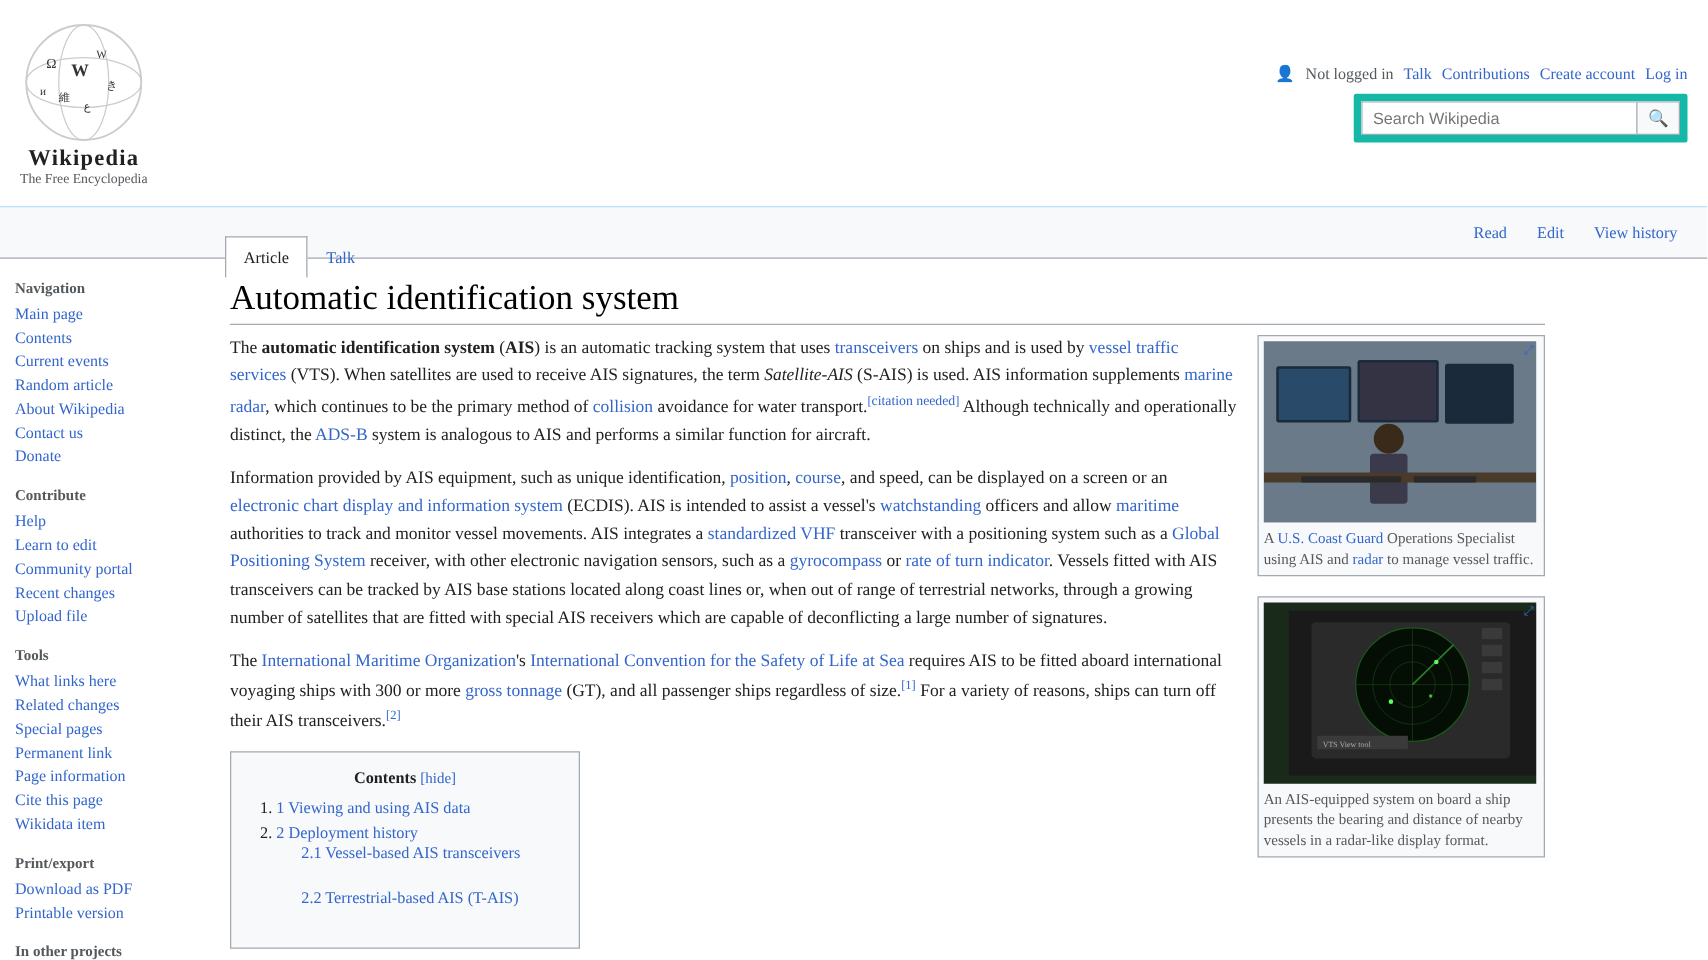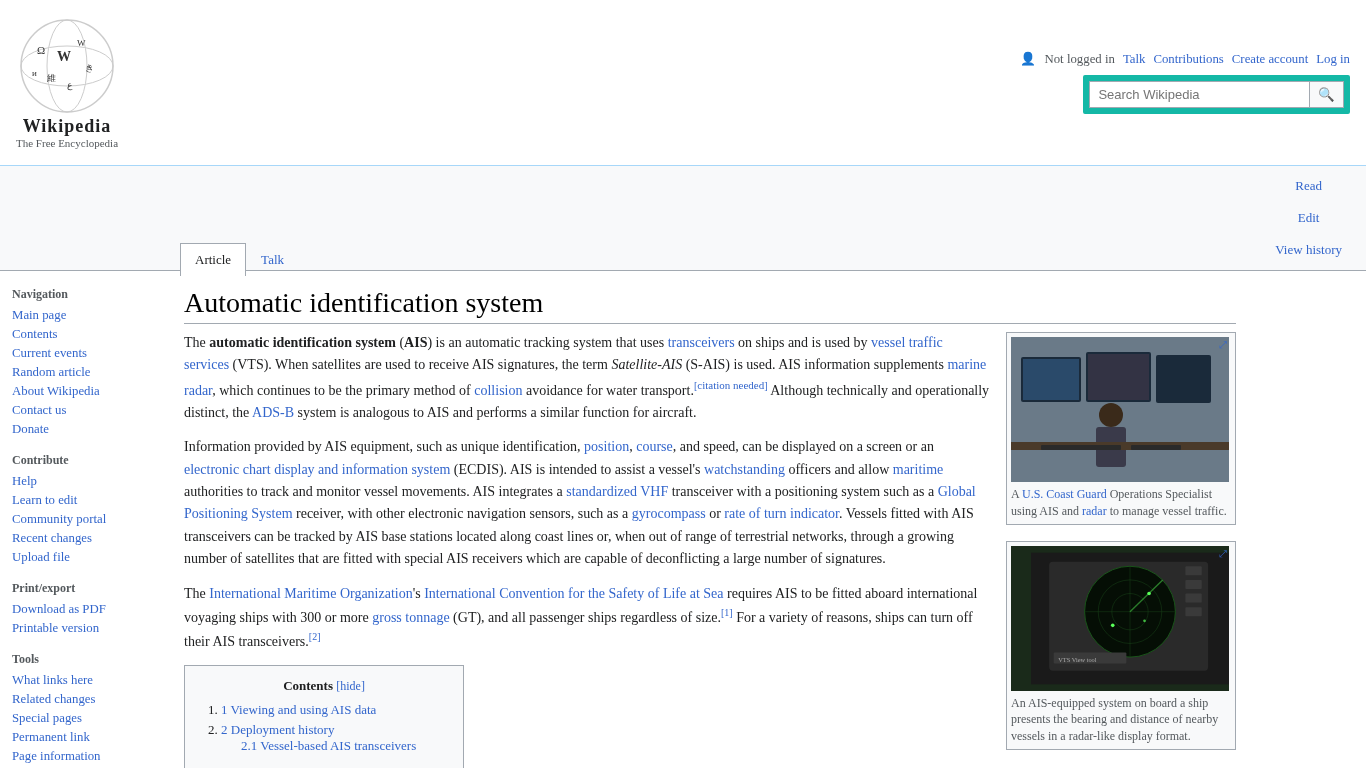--- a/index.html
+++ b/index.html
@@ -9,23 +9,23 @@
     
     #header { display: flex; align-items: center; justify-content: space-between; padding: 8px 16px; border-bottom: 1px solid #a7d7f9; background: #fff; }
     #header-user { display: flex; align-items: center; gap: 8px; font-size: 12.8px; color: #54595d; }
     #header-user a { color: #3366cc; font-size: 12.8px; }
     #search-form { display: flex; align-items: center; border: 6px solid #14b8a6; border-radius: 2px; overflow: hidden; }
     #search-input { width: 220px; padding: 5px 8px; font-size: 13px; border: none; outline: none; }
 
     
     #top-bar { background: #f8f9fa; border-bottom: 1px solid #a2a9b1; display: flex; align-items: center; padding: 0 16px 0 180px; justify-content: space-between; }
     #tabs { display: flex; align-items: flex-end; }
-    .tab { padding: 8px 14px; font-size: 13px; color: #3366cc; cursor: pointer; border: 1px solid transparent; border-bottom: none; position: relative; top: 6px; }
+    .tab { padding: 8px 14px; font-size: 13px; color: #3366cc; cursor: pointer; border: 1px solid transparent; border-bottom: none; position: relative; top: 16px; }
     .tab.active { background: #fff; border-color: #a2a9b1; color: #202122; border-bottom-color: #fff; }
-    #view-tabs { display: flex; align-items: center; gap: 4px; padding: 6px 0; flex-direction: column; }
+    #view-tabs { display: flex; align-items: center; gap: 4px; padding: 6px 0; }
     .view-tab { font-size: 13px; color: #3366cc; cursor: pointer; padding: 4px 8px; }
 
     
     #layout { display: flex; }
 
     
     #sidebar { width: 160px; min-width: 160px; padding: 16px 12px; font-size: 12.8px; flex-shrink: 0; }
     .sidebar-section { margin-bottom: 16px; }
     .sidebar-section-title { font-weight: bold; font-size: 12px; color: #54595d; margin-bottom: 6px; }
     .sidebar-item { display: block; color: #3366cc; margin-bottom: 4px; font-size: 12.8px; cursor: pointer; }
@@ -134,33 +134,33 @@
     </div>
     <div class="sidebar-section">
       <div class="sidebar-section-title">Contribute</div>
       <a class="sidebar-item">Help</a>
       <a class="sidebar-item">Learn to edit</a>
       <a class="sidebar-item">Community portal</a>
       <a class="sidebar-item">Recent changes</a>
       <a class="sidebar-item">Upload file</a>
     </div>
     <div class="sidebar-section">
-      <div class="sidebar-section-title">Print/export</div>
-      <a class="sidebar-item">Download as PDF</a>
-      <a class="sidebar-item">Printable version</a>
-    </div>
-    <div class="sidebar-section">
       <div class="sidebar-section-title">Tools</div>
       <a class="sidebar-item">What links here</a>
       <a class="sidebar-item">Related changes</a>
       <a class="sidebar-item">Special pages</a>
       <a class="sidebar-item">Permanent link</a>
       <a class="sidebar-item">Page information</a>
       <a class="sidebar-item">Cite this page</a>
       <a class="sidebar-item">Wikidata item</a>
+    </div>
+    <div class="sidebar-section">
+      <div class="sidebar-section-title">Print/export</div>
+      <a class="sidebar-item">Download as PDF</a>
+      <a class="sidebar-item">Printable version</a>
     </div>
     <div class="sidebar-section">
       <div class="sidebar-section-title">In other projects</div>
 
     </div>
   </div>
 
   <div id="content">
     <h1 id="page-title">Automatic identification system</h1>
 

